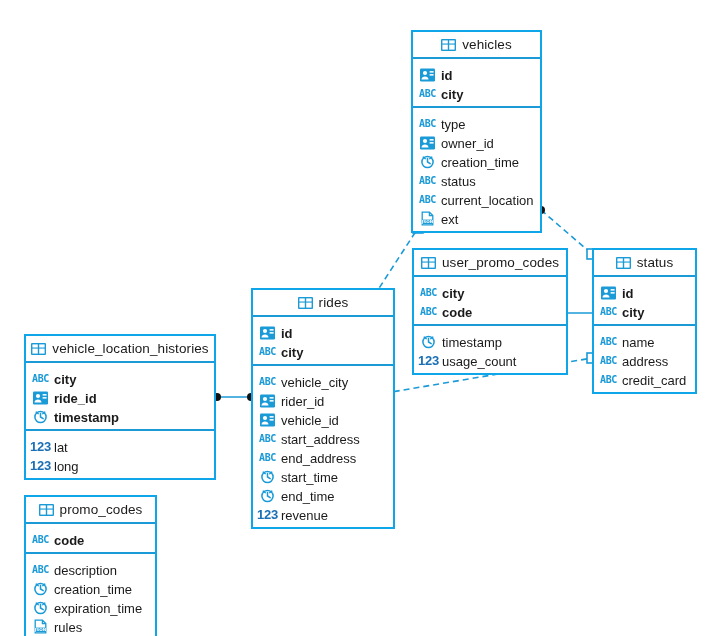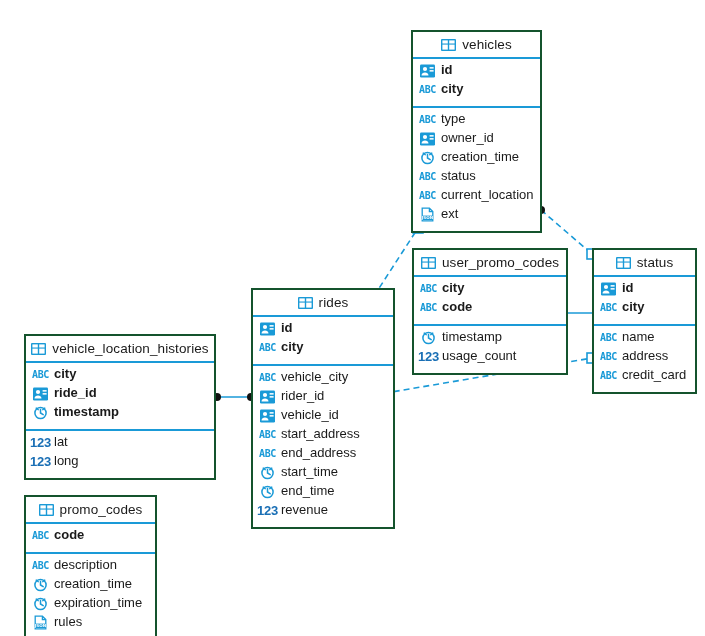--- a/index.html
+++ b/index.html
@@ -8,38 +8,38 @@
     background:#ffffff;
     font-family:"Liberation Sans","DejaVu Sans",sans-serif;
     -webkit-font-smoothing:antialiased;
   }
   #canvas{position:absolute;left:0;top:0;width:705px;height:636px;}
   #edges{position:absolute;left:0;top:0;width:705px;height:636px;pointer-events:none;}
 
   .table{
     position:absolute;
     box-sizing:border-box;
-    border:2px solid #14532d;
+    border:2px solid #0ea5e9;
     background:#ffffff;
   }
   .t-header{
     height:25px;
     display:flex;align-items:center;justify-content:center;
     gap:6px;
     border-bottom:2px solid #1a9ad7;
     background:#ffffff;
     padding:0 8px;
   }
   .t-title{
     font-size:13.5px;color:#1a1a1a;white-space:nowrap;letter-spacing:.1px;
   }
   .t-section{padding:4px 0 5px 0;}
   .t-section + .t-section{border-top:2px solid #1a9ad7;}
   .col{
-    display:flex;align-items:flex-start;gap:6px;
+    display:flex;align-items:flex-end;gap:6px;
     height:19px;
     padding:0 7px;
     white-space:nowrap;
   }
   .col-name{font-size:13px;color:#1a1a1a;line-height:1;}
   .pk .col-name{font-weight:bold;}
 
   
   .ico{flex:0 0 auto;display:inline-flex;align-items:center;justify-content:center;}
   .ico-grid{width:15px;height:12px;}

